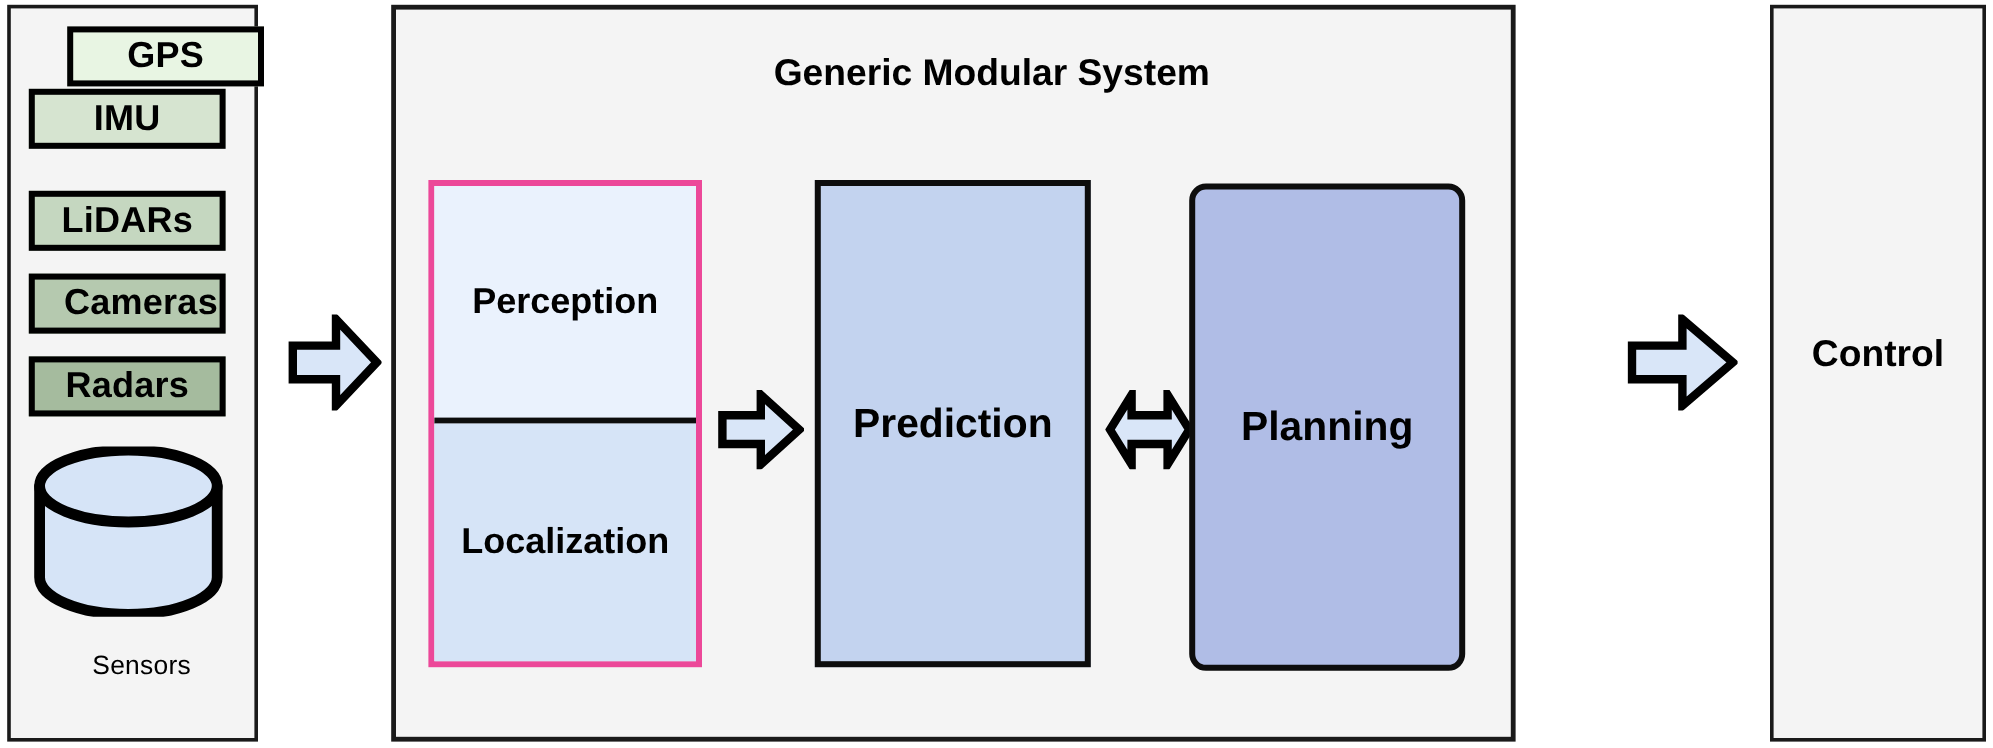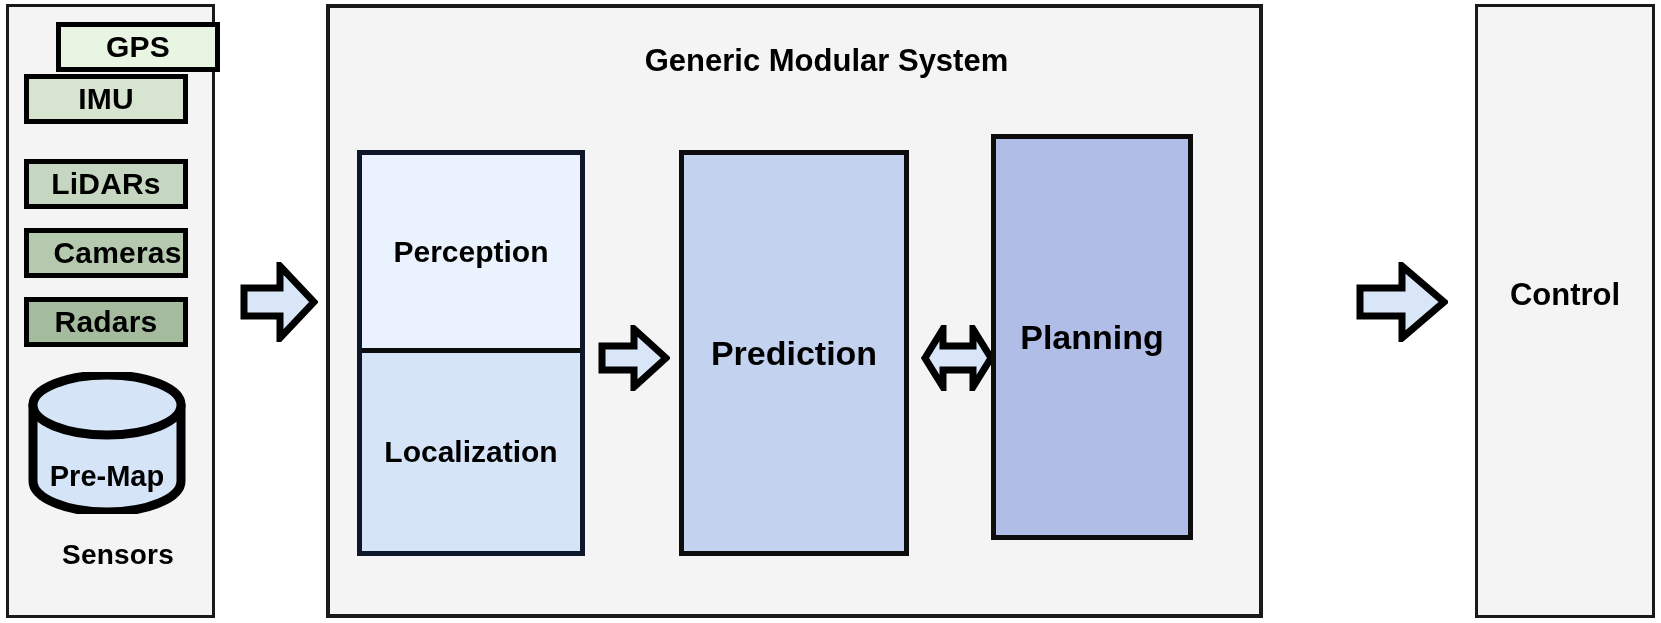--- a/index.html
+++ b/index.html
@@ -27,21 +27,21 @@
   #sensors-panel {
     left: 6px; top: 4px;
     width: 209px; height: 614px;
     background: #f4f4f4;
     border: 3px solid #1a1a1a;
   }
   #sensors-label {
     left: 6px; top: 530px;
     width: 209px; height: 50px;
     display: flex; align-items: center; justify-content: center;
-    font-size: 28px; font-weight: bold; color: #000000;
+    font-size: 22px; font-weight: normal; color: #000000;
     letter-spacing: 0.2px;
     padding-left: 15px;
   }
 
   
   .sensor-chip {
     left: 24px;
     width: 164px; height: 50px;
     border: 5px solid #000000;
     display: flex; align-items: center; justify-content: center;
@@ -80,33 +80,33 @@
 
   
   .module-box {
     border: 5px solid #0d0d0d;
     display: flex; align-items: center; justify-content: center;
     font-size: 34px; font-weight: bold; color: #000000;
   }
   #perc-loc-box {
     left: 357px; top: 150px;
     width: 228px; height: 406px;
-    border: 5px solid #0f172a;
+    border: 5px solid #ec4899;
     display: flex; flex-direction: column;
   }
   .stack-half {
     flex: 1 1 50%;
     display: flex; align-items: center; justify-content: center;
     font-size: 30px; font-weight: bold; color: #000000;
     box-sizing: border-box;
   }
   .stack-half.top { border-bottom: 5px solid #0d0d0d; }
 
   #prediction-box { left: 679px; top: 150px; width: 230px; height: 406px; }
-  #planning-box   { left: 991px; top: 134px; width: 202px; height: 406px; }
+  #planning-box   { left: 991px; top: 153px; width: 230px; height: 406px; border-radius: 14px; }
 
   
   #control-panel {
     left: 1475px; top: 4px;
     width: 180px; height: 614px;
     background: #f4f4f4;
     border: 3px solid #1a1a1a;
   }
   #control-label {
     left: 1475px; top: 270px;
@@ -140,21 +140,20 @@
   </div>
   <div class="abs sensor-chip" style="top:297px; background:#a5bb9e;">
     <span>Radars</span>
   </div>
 
   <div id="premap-wrap" class="abs">
     <svg viewBox="0 0 158 142" xmlns="http://www.w3.org/2000/svg">
       <path d="M5,33 L5,109 A74,31 0 0 0 153,109 L153,33 Z" fill="#d6e4f7" stroke="#000000" stroke-width="9" stroke-linejoin="round"></path>
       <ellipse cx="79" cy="33" rx="74" ry="30" fill="#d6e4f7" stroke="#000000" stroke-width="9"></ellipse>
     </svg>
-    <div id="premap-label">Pre-Map</div>
   </div>
 
   <div id="sensors-label" class="abs">Sensors</div>
 
   <div class="arrow" style="left:240px; top:262px;">
     <svg width="78" height="80" viewBox="0 0 78 80" xmlns="http://www.w3.org/2000/svg">
       <path d="M4,26 L40,26 L40,4 L74,40 L40,76 L40,54 L4,54 Z" fill="#d9e6f8" stroke="#000000" stroke-width="7" stroke-linejoin="miter"></path>
     </svg>
   </div>
 

